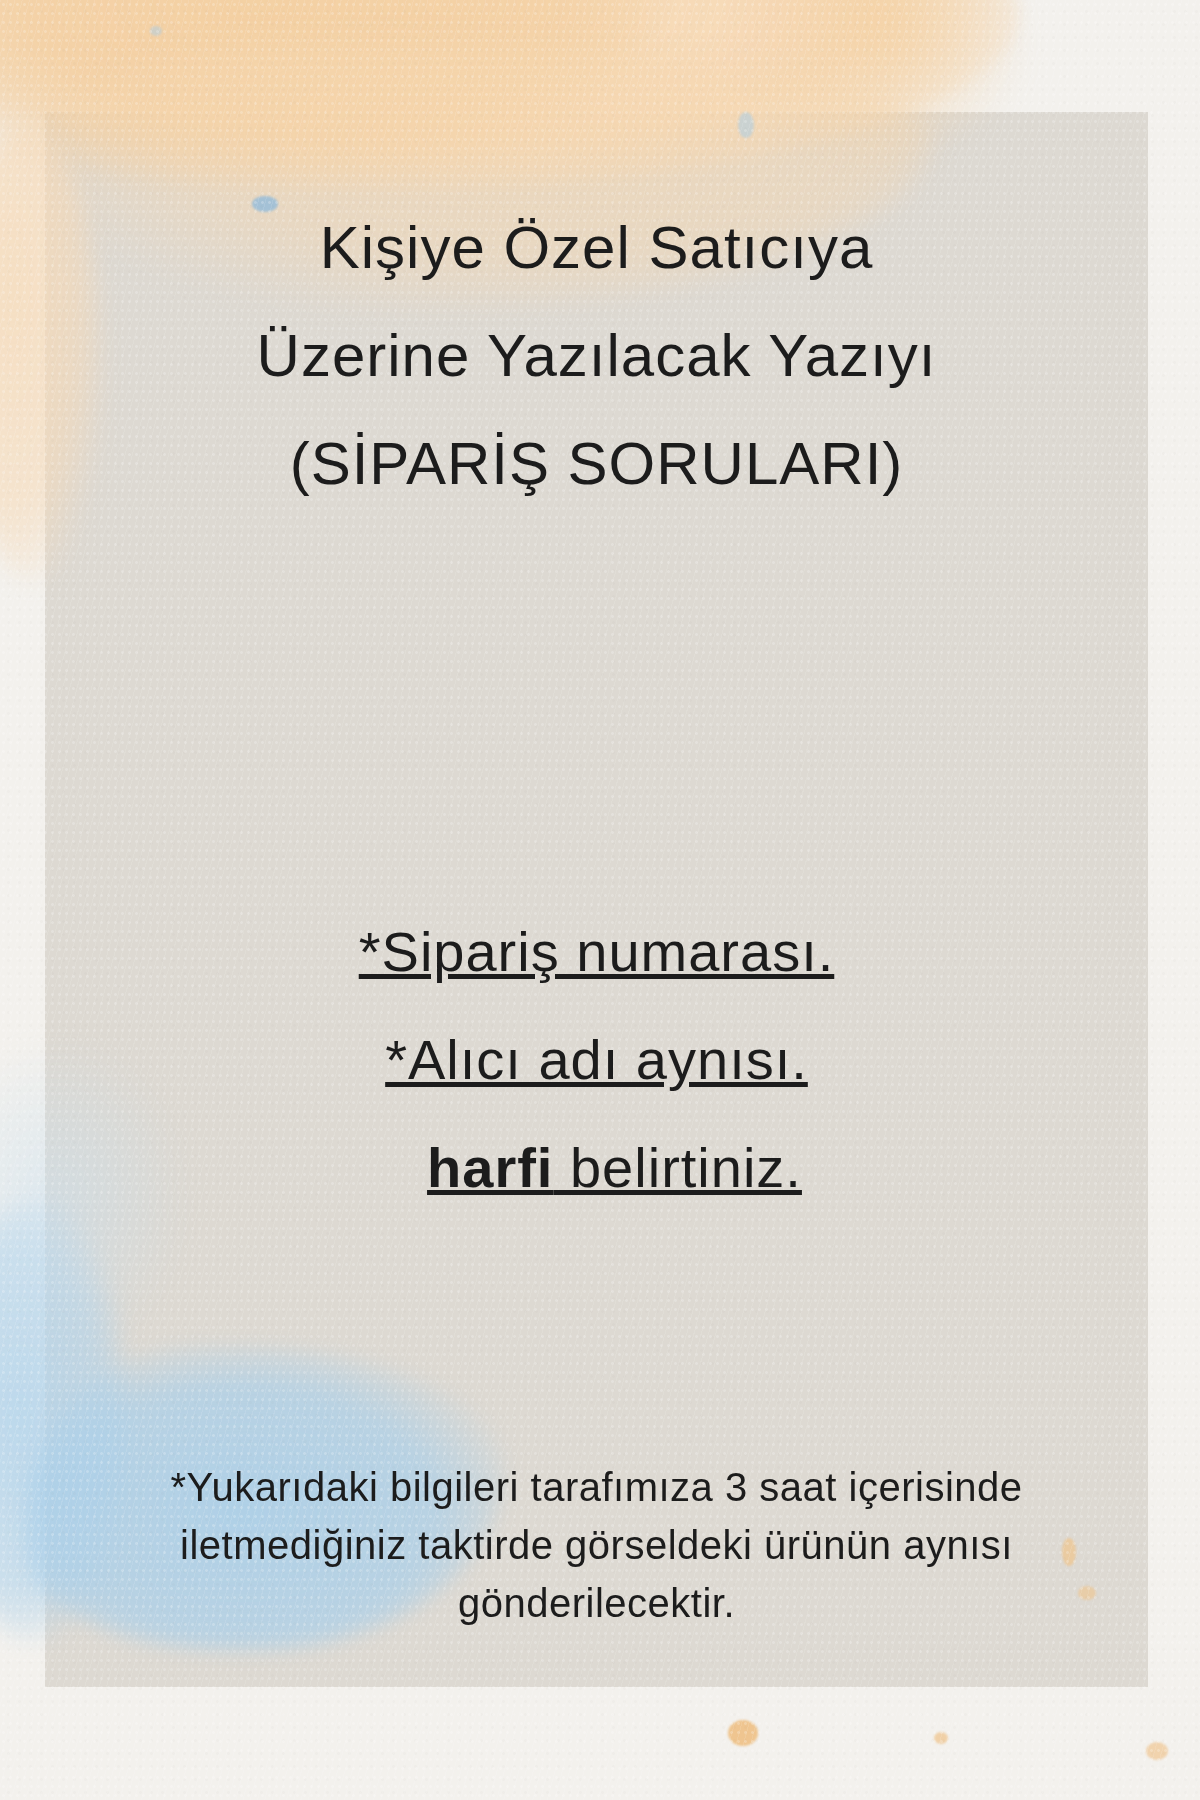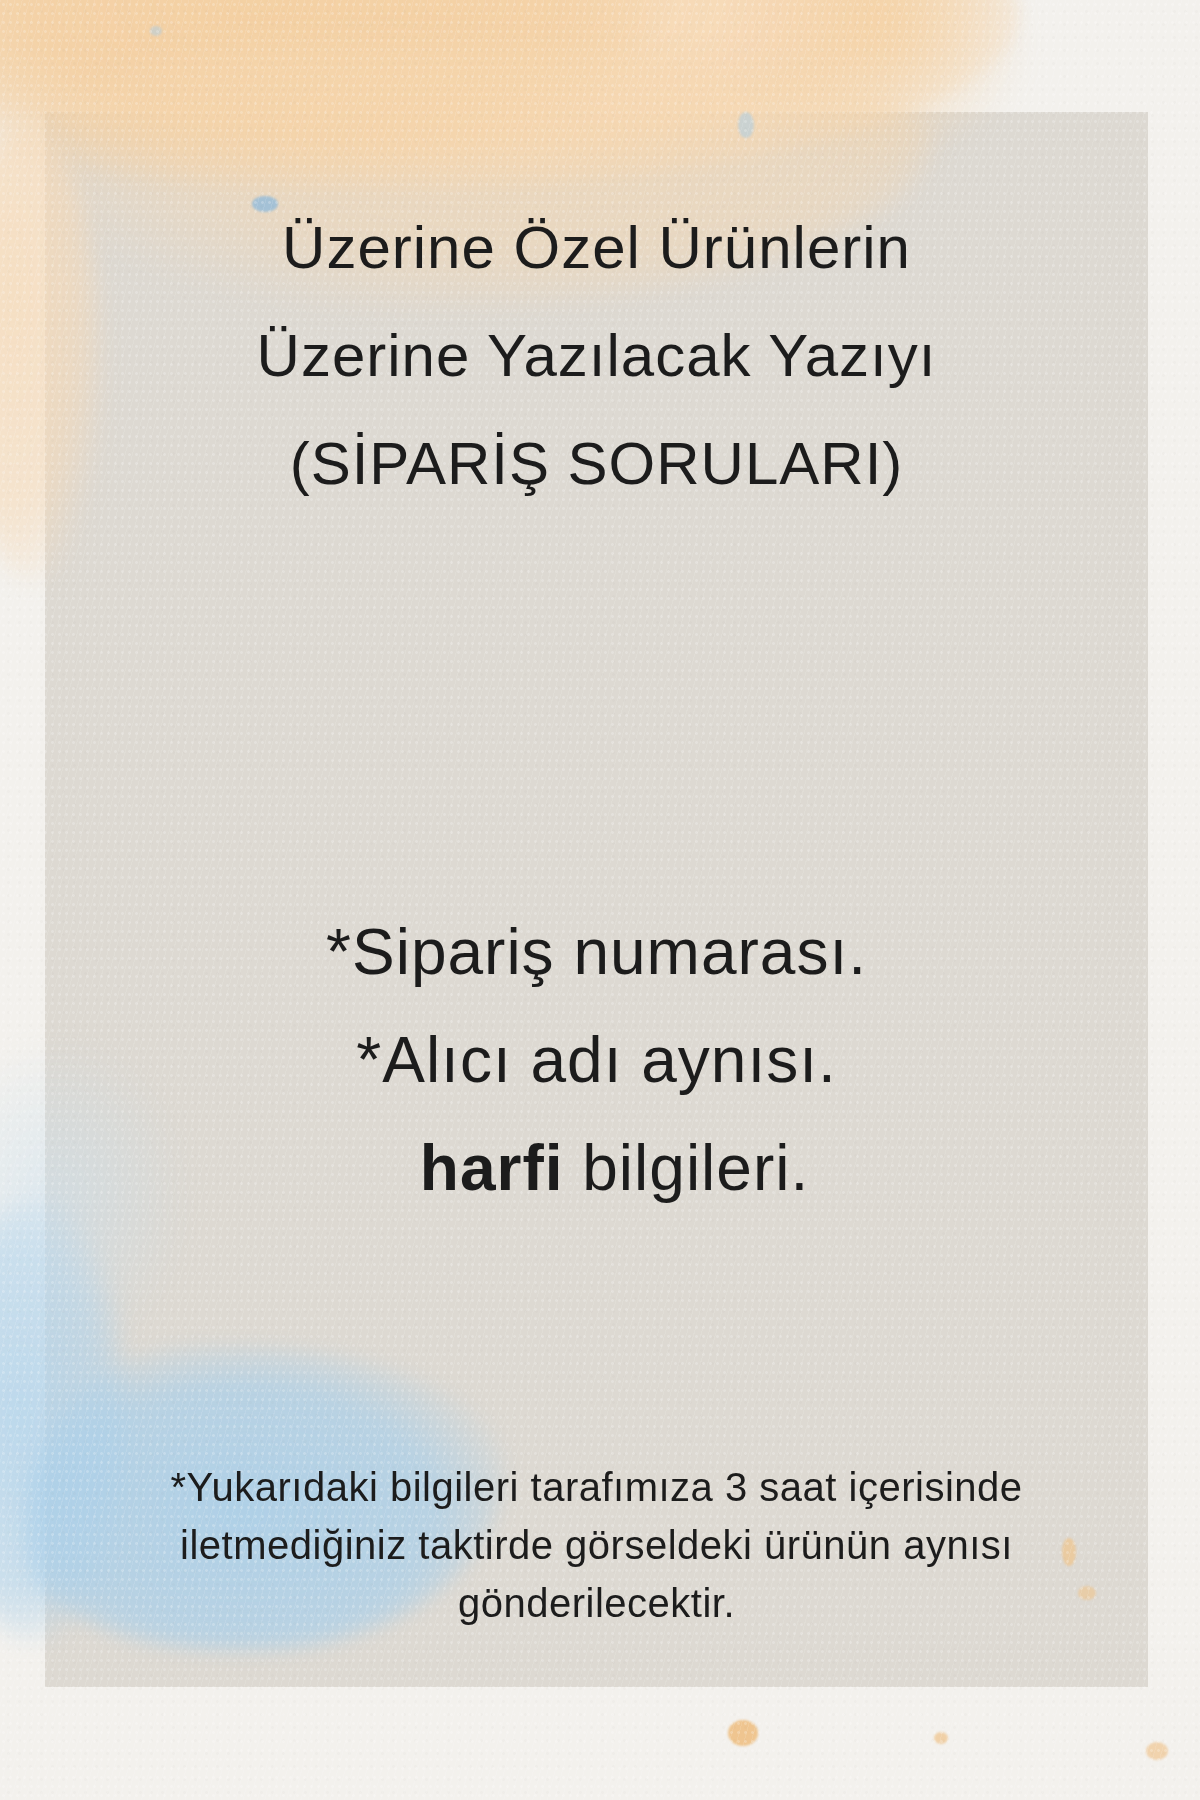--- a/index.html
+++ b/index.html
@@ -90,21 +90,21 @@
     background-position: 0 0, 3px 5px, 0 0;
   }
   
   .textblock {
     position: absolute;
     left: 45px; width: 1103px;
     text-align: center;
     letter-spacing: 1px;
   }
   .intro  { top: 194px;  font-size: 60px; line-height: 108px; }
-  .order  { top: 898px;  font-size: 64px; line-height: 108px; }
+  .order  { top: 898px;  font-size: 56px; line-height: 108px; text-decoration: underline; }
   .order .bold { font-weight: 700; margin-left: 36px; }
   .footnote { top: 1458px; font-size: 40px; line-height: 58px; letter-spacing: 0.5px; }
   .line { white-space: nowrap; }
 </style>
 </head>
 <body>
 
 <div class="canvas">
 
   <div class="panel"></div>
@@ -123,29 +123,29 @@
   <div class="speck bs3"></div>
   <div class="speck os1"></div>
   <div class="speck os2"></div>
   <div class="speck os3"></div>
   <div class="speck os4"></div>
   <div class="speck os5"></div>
 
   <div class="texture"></div>
 
   <div class="textblock intro">
-    <div class="line">Üzerine Özel Ürünlerin</div>
+    <div class="line">Kişiye Özel Satıcıya</div>
     <div class="line">Üzerine Yazılacak Yazıyı</div>
     <div class="line">(SİPARİŞ SORULARI)</div>
   </div>
 
   <div class="textblock order">
     <div class="line">*Sipariş numarası.</div>
     <div class="line">*Alıcı adı aynısı.</div>
-    <div class="line"><span class="bold">harfi</span><span> bilgileri.</span></div>
+    <div class="line"><span class="bold">harfi</span><span> belirtiniz.</span></div>
   </div>
 
   <div class="textblock footnote">
     <div class="line">*Yukarıdaki bilgileri tarafımıza 3 saat içerisinde</div>
     <div class="line">iletmediğiniz taktirde görseldeki ürünün aynısı</div>
     <div class="line">gönderilecektir.</div>
   </div>
 
 </div>
 

